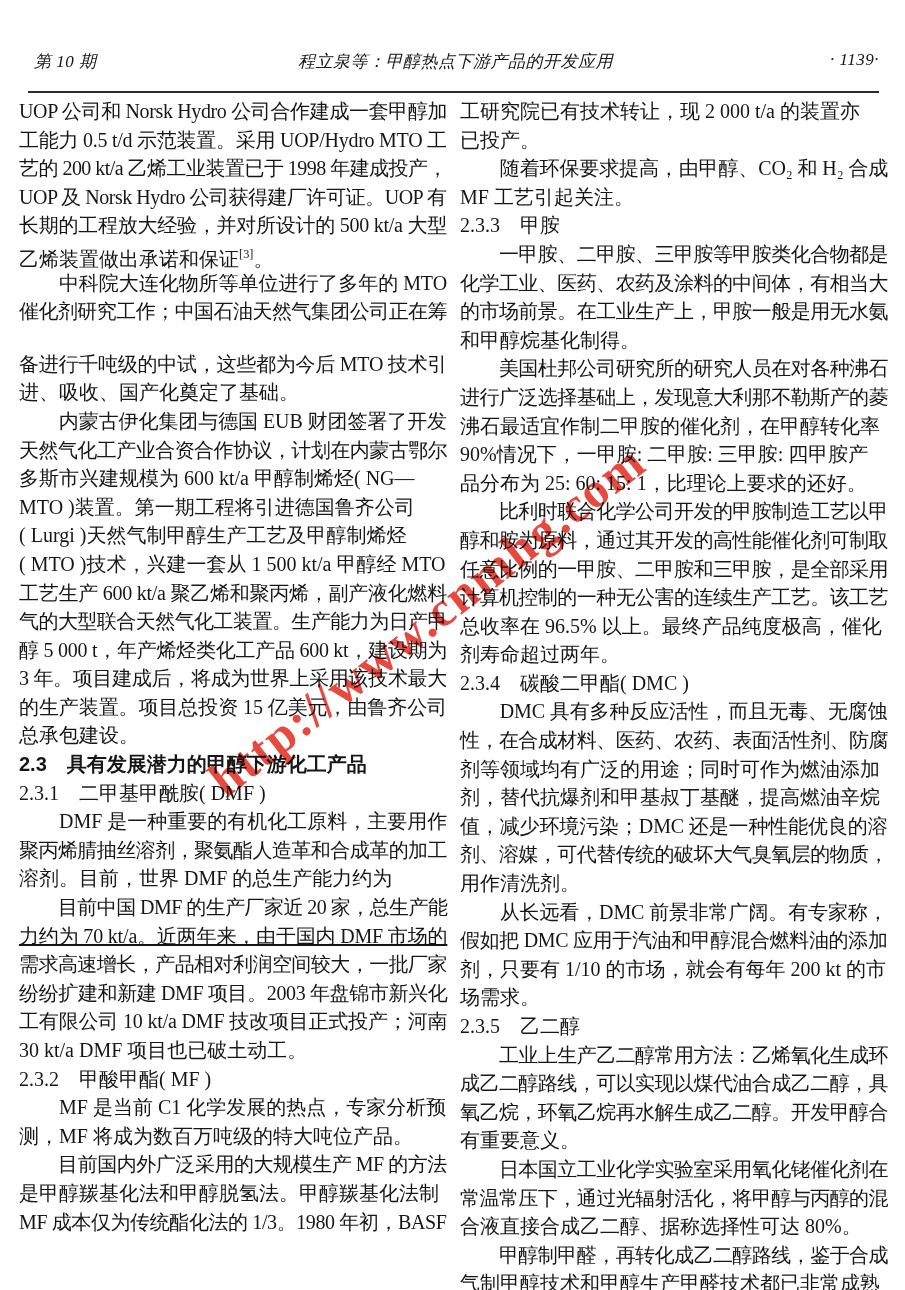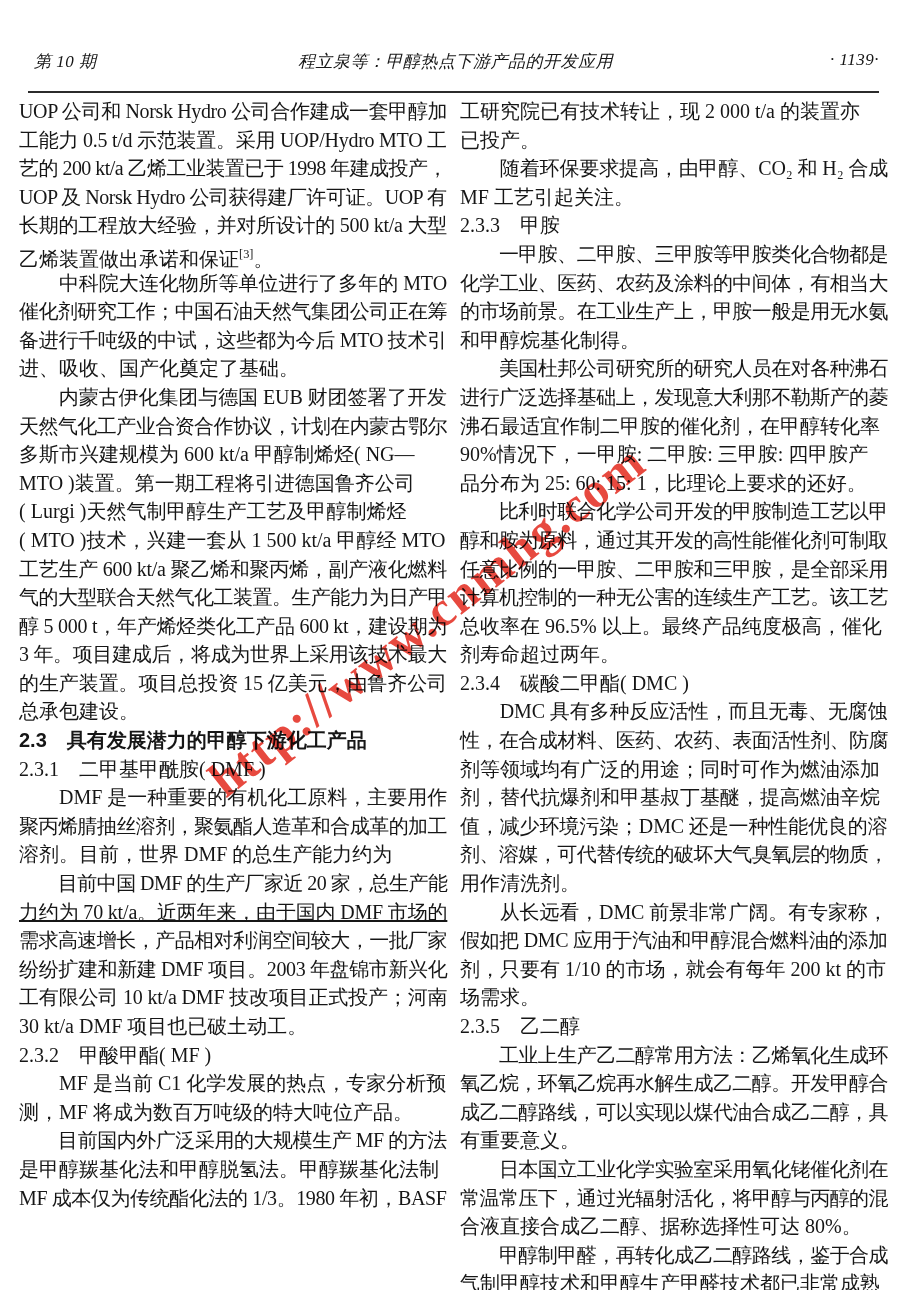--- a/index.html
+++ b/index.html
@@ -47,21 +47,21 @@
   <main class="cols">
     <div class="col">
         <div class="line j" style="letter-spacing: -0.354839px;">UOP 公司和 Norsk Hydro 公司合作建成一套甲醇加</div>
         <div class="line j" style="letter-spacing: -0.257143px;">工能力 0.5 t/d 示范装置。采用 UOP/Hydro MTO 工</div>
         <div class="line j" style="letter-spacing: -0.53125px;">艺的 200 kt/a 乙烯工业装置已于 1998 年建成投产，</div>
         <div class="line j" style="letter-spacing: -0.484848px;">UOP 及 Norsk Hydro 公司获得建厂许可证。UOP 有</div>
         <div class="line j" style="letter-spacing: -0.25px;">长期的工程放大经验，并对所设计的 500 kt/a 大型</div>
         <div class="line e"><span>乙烯装置做出承诺和保证</span><sup>[3]</sup><span>。</span></div>
         <div class="line j" style="letter-spacing: -0.0434783px;">　　中科院大连化物所等单位进行了多年的 MTO</div>
         <div class="line j" style="letter-spacing: -0.545455px;">催化剂研究工作；中国石油天然气集团公司正在筹</div>
-        <div class="line j" style="letter-spacing: -0.25px;">备进行千吨级的中试，这些都为今后 MTO 技术引</div>
+        <div class="line j" style="letter-spacing: -0.25px; margin-top: 24px;">备进行千吨级的中试，这些都为今后 MTO 技术引</div>
         <div class="line e">进、吸收、国产化奠定了基础。</div>
         <div class="line j" style="letter-spacing: -0.0833333px;">　　内蒙古伊化集团与德国 EUB 财团签署了开发</div>
         <div class="line j" style="letter-spacing: -0.545455px;">天然气化工产业合资合作协议，计划在内蒙古鄂尔</div>
         <div class="line j" style="letter-spacing: 0px;">多斯市兴建规模为 600 kt/a 甲醇制烯烃( NG—</div>
         <div class="line j" style="letter-spacing: 0px;">MTO )装置。第一期工程将引进德国鲁齐公司</div>
         <div class="line j" style="letter-spacing: 0px;">( Lurgi )天然气制甲醇生产工艺及甲醇制烯烃</div>
         <div class="line j" style="letter-spacing: 0px;">( MTO )技术，兴建一套从 1 500 kt/a 甲醇经 MTO</div>
         <div class="line j" style="letter-spacing: -0.25px;">工艺生产 600 kt/a 聚乙烯和聚丙烯，副产液化燃料</div>
         <div class="line j" style="letter-spacing: -0.545455px;">气的大型联合天然气化工装置。生产能力为日产甲</div>
         <div class="line j" style="letter-spacing: -0.258065px;">醇 5 000 t，年产烯烃类化工产品 600 kt，建设期为</div>
@@ -114,22 +114,22 @@
         <div class="line j" style="letter-spacing: 0px;">剂，替代抗爆剂和甲基叔丁基醚，提高燃油辛烷</div>
         <div class="line j" style="letter-spacing: -0.130435px;">值，减少环境污染；DMC 还是一种性能优良的溶</div>
         <div class="line j" style="letter-spacing: -0.545455px;">剂、溶媒，可代替传统的破坏大气臭氧层的物质，</div>
         <div class="line e">用作清洗剂。</div>
         <div class="line j" style="letter-spacing: -0.130435px;">　　从长远看，DMC 前景非常广阔。有专家称，</div>
         <div class="line j" style="letter-spacing: -0.333333px;">假如把 DMC 应用于汽油和甲醇混合燃料油的添加</div>
         <div class="line j" style="letter-spacing: 0px;">剂，只要有 1/10 的市场，就会有每年 200 kt 的市</div>
         <div class="line e">场需求。</div>
         <div class="line h3">2.3.5　乙二醇</div>
         <div class="line j" style="letter-spacing: -0.545455px;">　　工业上生产乙二醇常用方法：乙烯氧化生成环</div>
+        <div class="line j" style="letter-spacing: -0.545455px;">成乙二醇路线，可以实现以煤代油合成乙二醇，具</div>
         <div class="line j" style="letter-spacing: -0.545455px;">氧乙烷，环氧乙烷再水解生成乙二醇。开发甲醇合</div>
-        <div class="line j" style="letter-spacing: -0.545455px;">成乙二醇路线，可以实现以煤代油合成乙二醇，具</div>
         <div class="line e">有重要意义。</div>
         <div class="line j" style="letter-spacing: -0.545455px;">　　日本国立工业化学实验室采用氧化铑催化剂在</div>
         <div class="line j" style="letter-spacing: -0.545455px;">常温常压下，通过光辐射活化，将甲醇与丙醇的混</div>
         <div class="line e">合液直接合成乙二醇、据称选择性可达 80%。</div>
         <div class="line j" style="letter-spacing: -0.545455px;">　　甲醇制甲醛，再转化成乙二醇路线，鉴于合成</div>
         <div class="line j" style="letter-spacing: 0px;">气制甲醇技术和甲醇生产甲醛技术都已非常成熟</div>
       </div>
   </main>
 
   <div class="watermark" style="color: rgb(229, 53, 42);">http://www.cnmhg.com</div>

